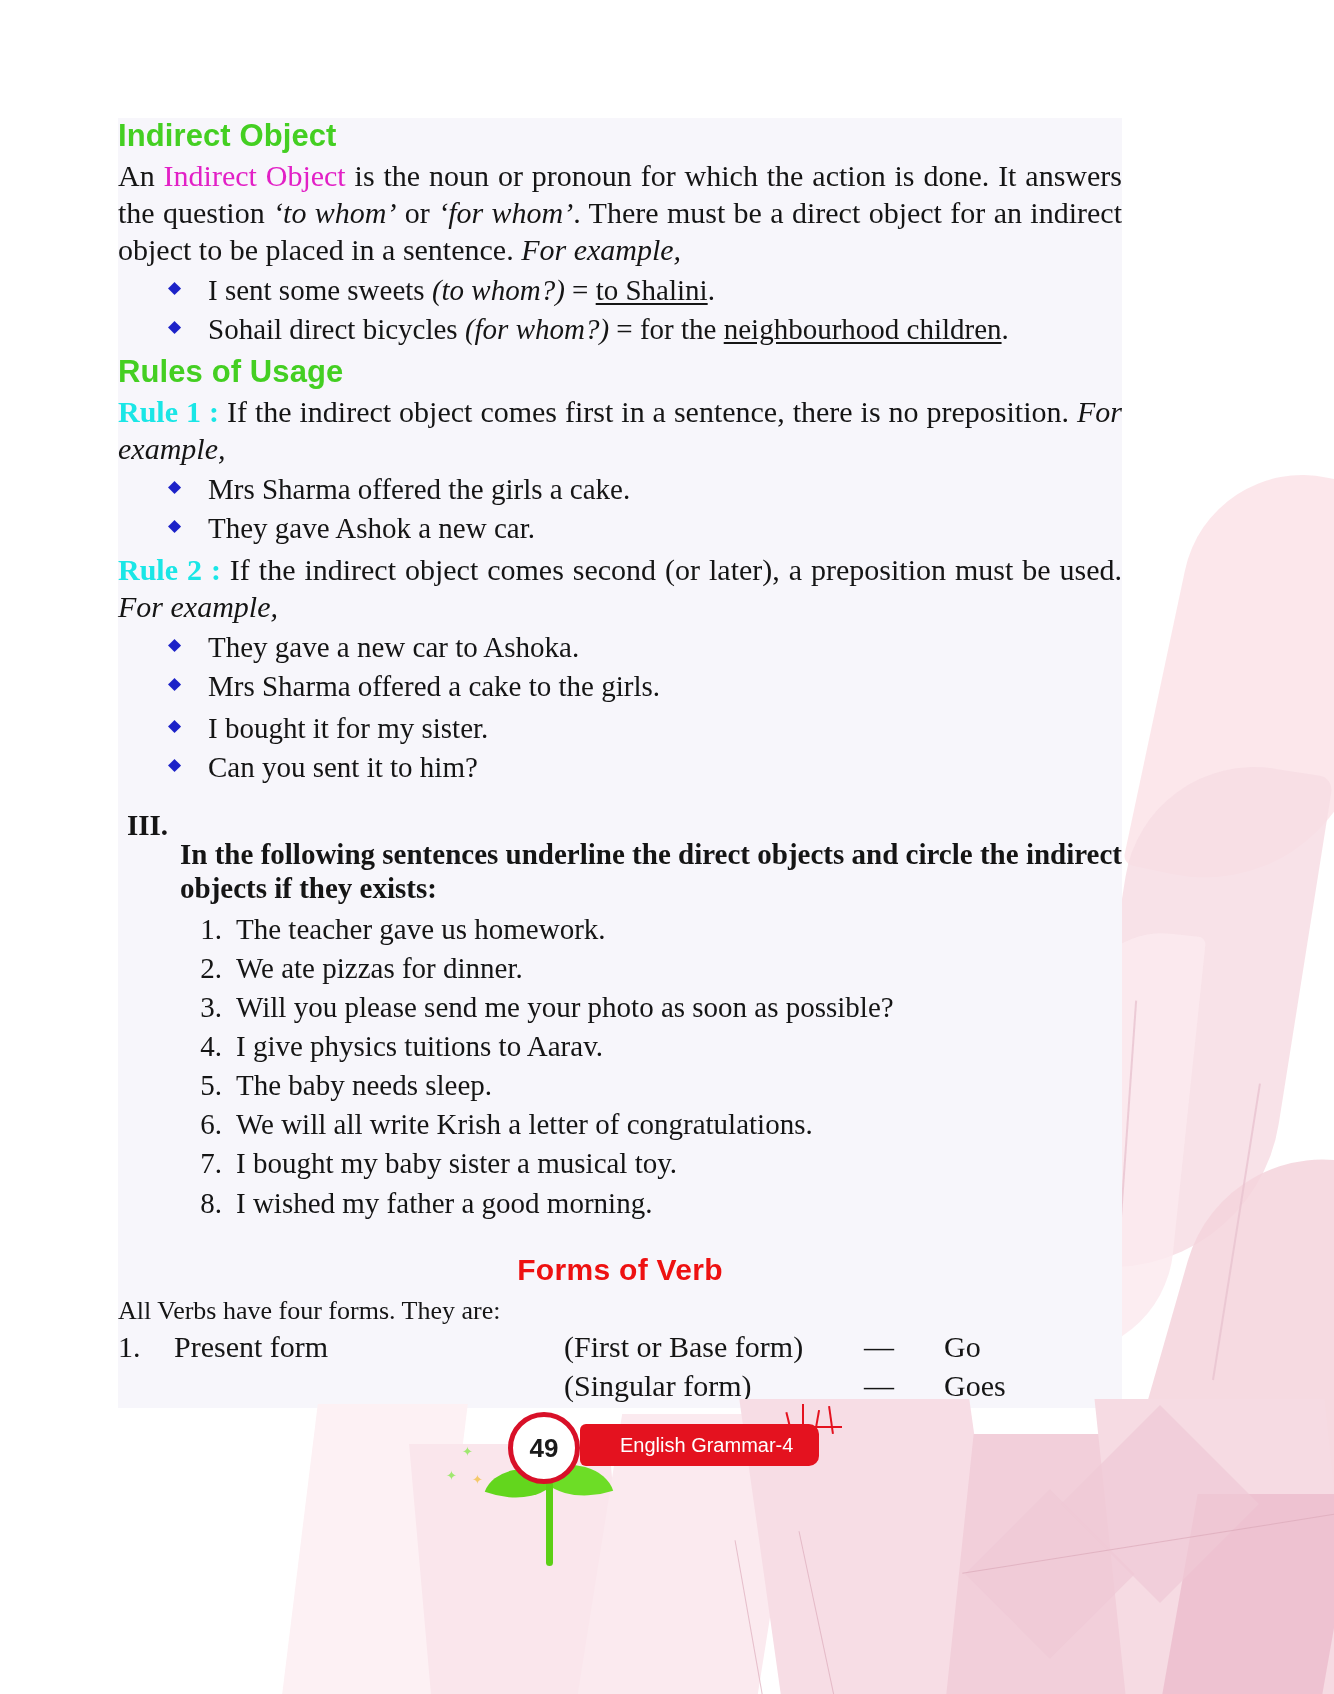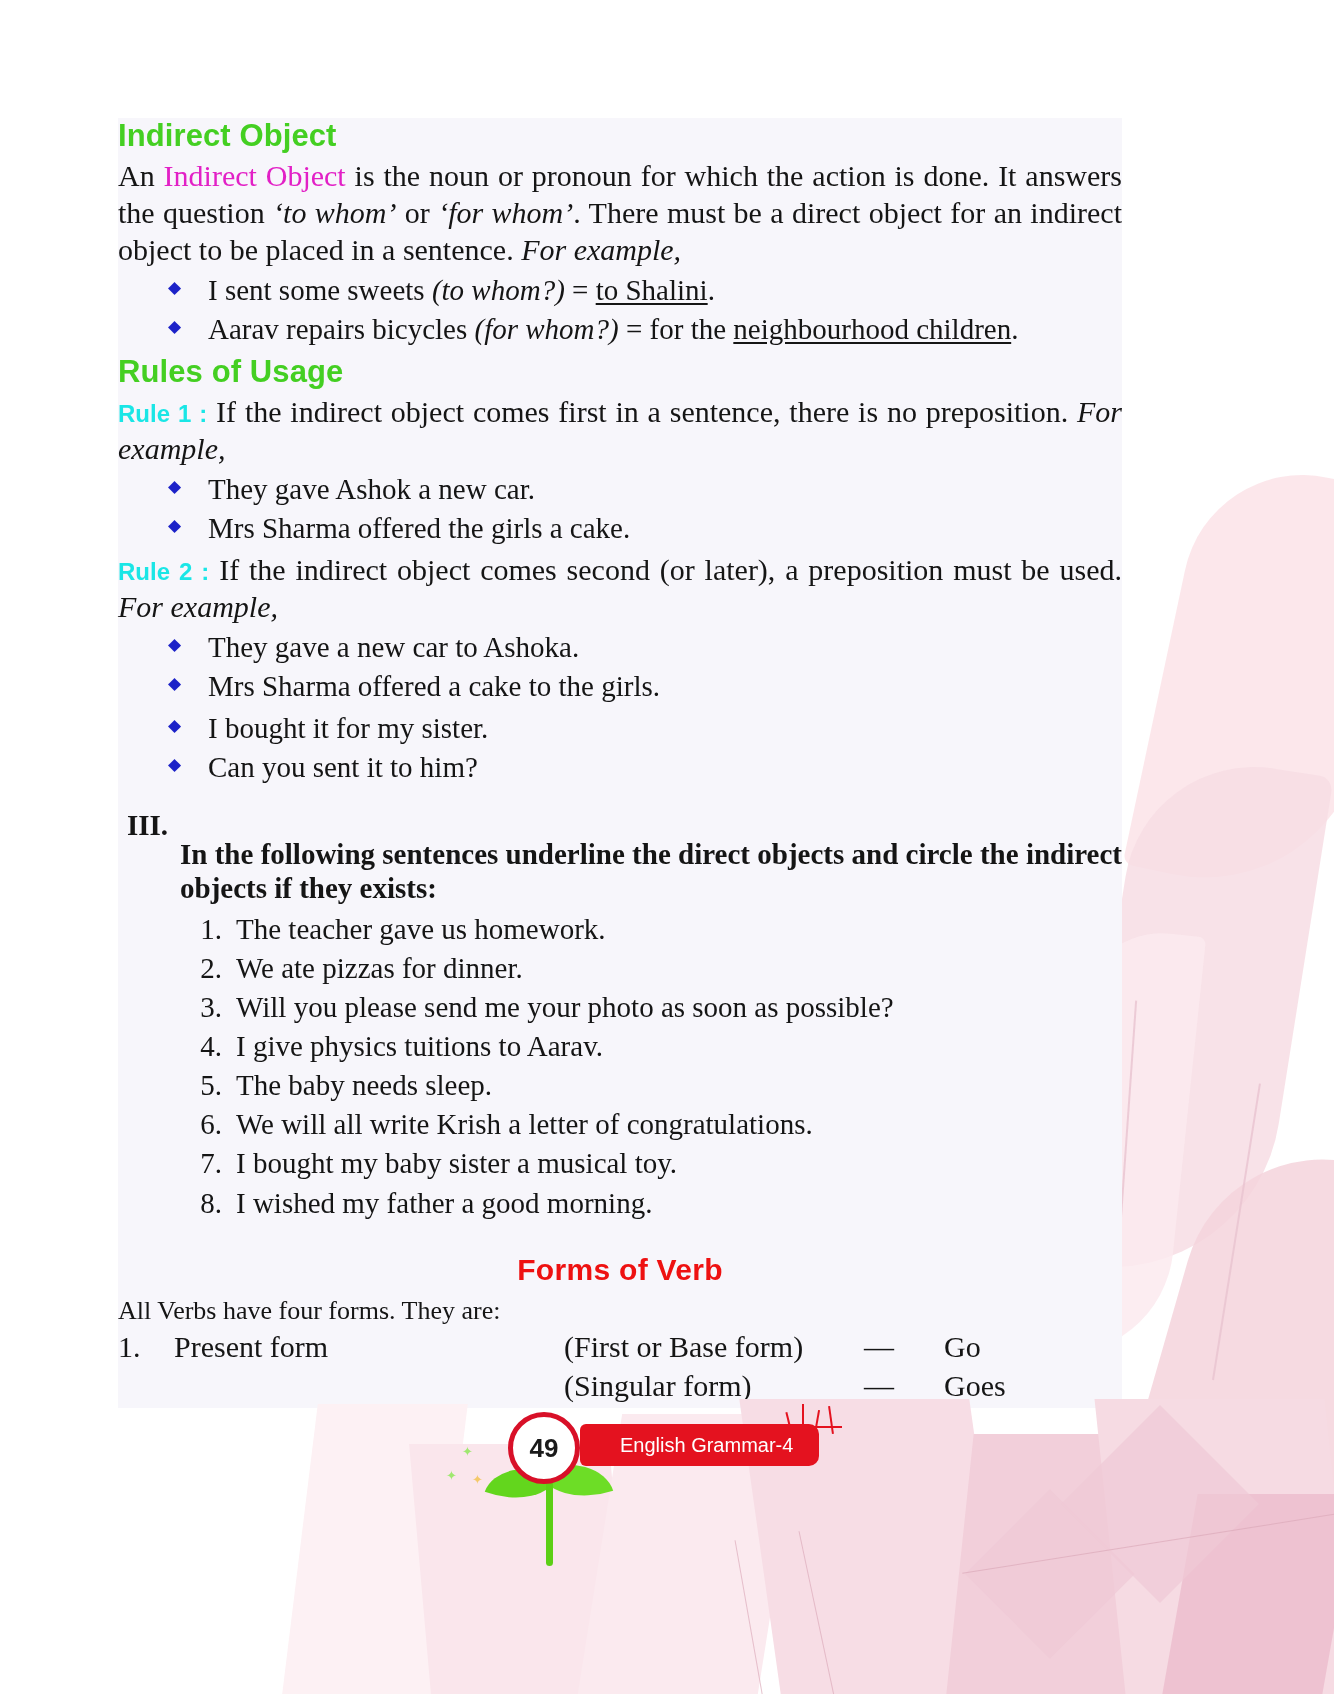--- a/index.html
+++ b/index.html
@@ -154,22 +154,22 @@
 
   .rule-line {
     font-size: 30px;
     line-height: 1.23;
     text-align: justify;
     margin: 0;
   }
   .rule-label {
     color: #1ae6e6;
     font-weight: bold;
-    font-family: Liberation Sans, sans-serif;
-    font-size: 24px;
+    font-family: Liberation Serif, serif;
+    font-size: 30px;
   }
 
   
   .exercise {
     margin-top: 22px;
     display: flex;
     gap: 0px;
   }
   .ex-num {
     font-weight: bold;
@@ -341,29 +341,29 @@
   <div class="content-bg"></div>
 
   <div class="content">
 
     <h2 class="section-head">Indirect Object</h2>
 
     <p class="para"><span>An </span><span class="kw-magenta">Indirect Object</span><span> is the noun or pronoun for which the action is done. It answers the question </span><span class="ital">‘to whom’</span><span> or </span><span class="ital">‘for whom’</span><span>. There must be a direct object for an indirect object to be placed in a sentence. </span><span class="ital">For example,</span></p>
 
     <ul class="bullets">
       <li><span>I sent some sweets </span><span class="ital">(to whom?)</span><span> = </span><span class="u">to Shalini</span><span>.</span></li>
-      <li><span>Aarav repairs bicycles </span><span class="ital">(for whom?)</span><span> = for the </span><span class="u">neighbourhood children</span><span>.</span></li>
+      <li><span>Sohail direct bicycles </span><span class="ital">(for whom?)</span><span> = for the </span><span class="u">neighbourhood children</span><span>.</span></li>
     </ul>
 
     <h2 class="section-head" style="margin-top:6px;">Rules of Usage</h2>
 
     <p class="rule-line"><span class="rule-label">Rule 1 :</span><span> If the indirect object comes first in a sentence, there is no preposition. </span><span class="ital">For example,</span></p>
     <ul class="bullets">
+      <li>Mrs Sharma offered the girls a cake.</li>
       <li>They gave Ashok a new car.</li>
-      <li>Mrs Sharma offered the girls a cake.</li>
     </ul>
 
     <p class="rule-line"><span class="rule-label">Rule 2 :</span><span> If the indirect object comes second (or later), a preposition must be used. </span><span class="ital">For example,</span></p>
     <ul class="bullets">
       <li>They gave a new car to Ashoka.</li>
       <li>Mrs Sharma offered a cake to the girls.</li>
     </ul>
 
     <ul class="bullets">
       <li>I bought it for my sister.</li>

